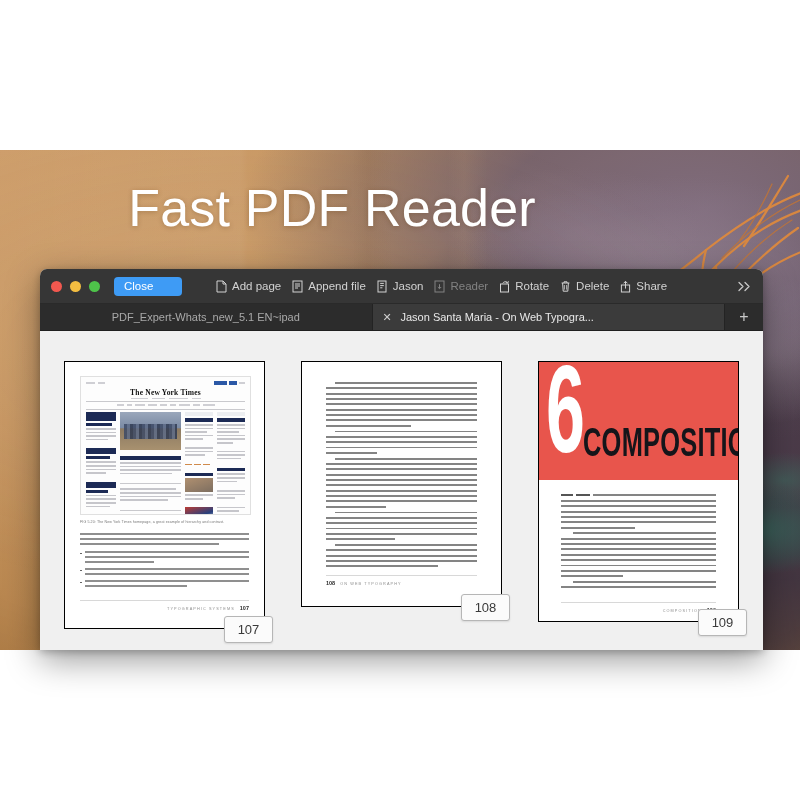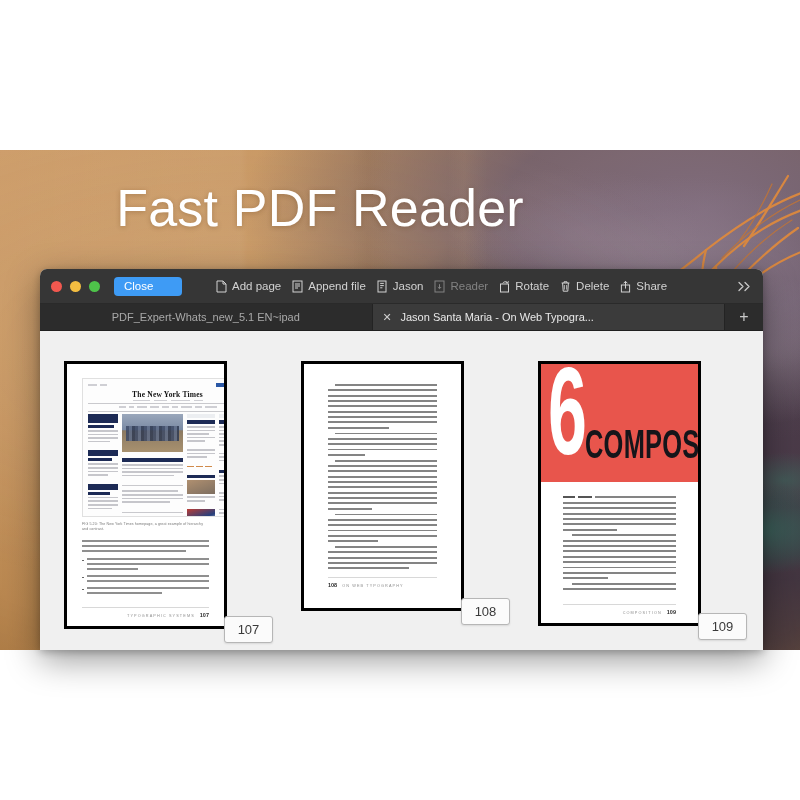--- a/index.html
+++ b/index.html
@@ -75,21 +75,21 @@
     backdrop-filter: blur(0px);
     background: radial-gradient(90% 70% at 30% 40%, rgba(255,238,215,.12) 0%, rgba(0,0,0,0) 70%);
   }
   .bg-vignette {
     background: radial-gradient(130% 110% at 45% 40%, rgba(0,0,0,0) 55%, rgba(0,0,0,.14) 100%);
   }
 
   
   .hero-title {
     position: absolute;
-    left: 0;
+    left: 12px;
     top: 178px;
     width: 640px;
     text-align: center;
     color: #ffffff;
     font-family: "Liberation Sans", sans-serif;
     font-size: 52px;
     font-weight: 400;
     letter-spacing: .2px;
     line-height: 60px;
     text-shadow: 0 1px 5px rgba(90,55,20,.30);
@@ -226,24 +226,24 @@
     align-items: flex-start;
     justify-content: space-between;
     padding: 30px 24px 0 24px;
     box-sizing: border-box;
   }
 
   .page-wrap { position: relative; width: 201px; }
 
   .page {
     position: relative;
-    width: 163px;
+    width: 201px;
     height: 268px;
     background: #ffffff;
-    border: 3px solid #000000;
+    border: 1px solid #000000;
     box-sizing: border-box;
     overflow: hidden;
   }
 
   .page-badge {
     position: absolute;
     right: -8px;
     bottom: -14px;
     min-width: 37px;
     height: 25px;

